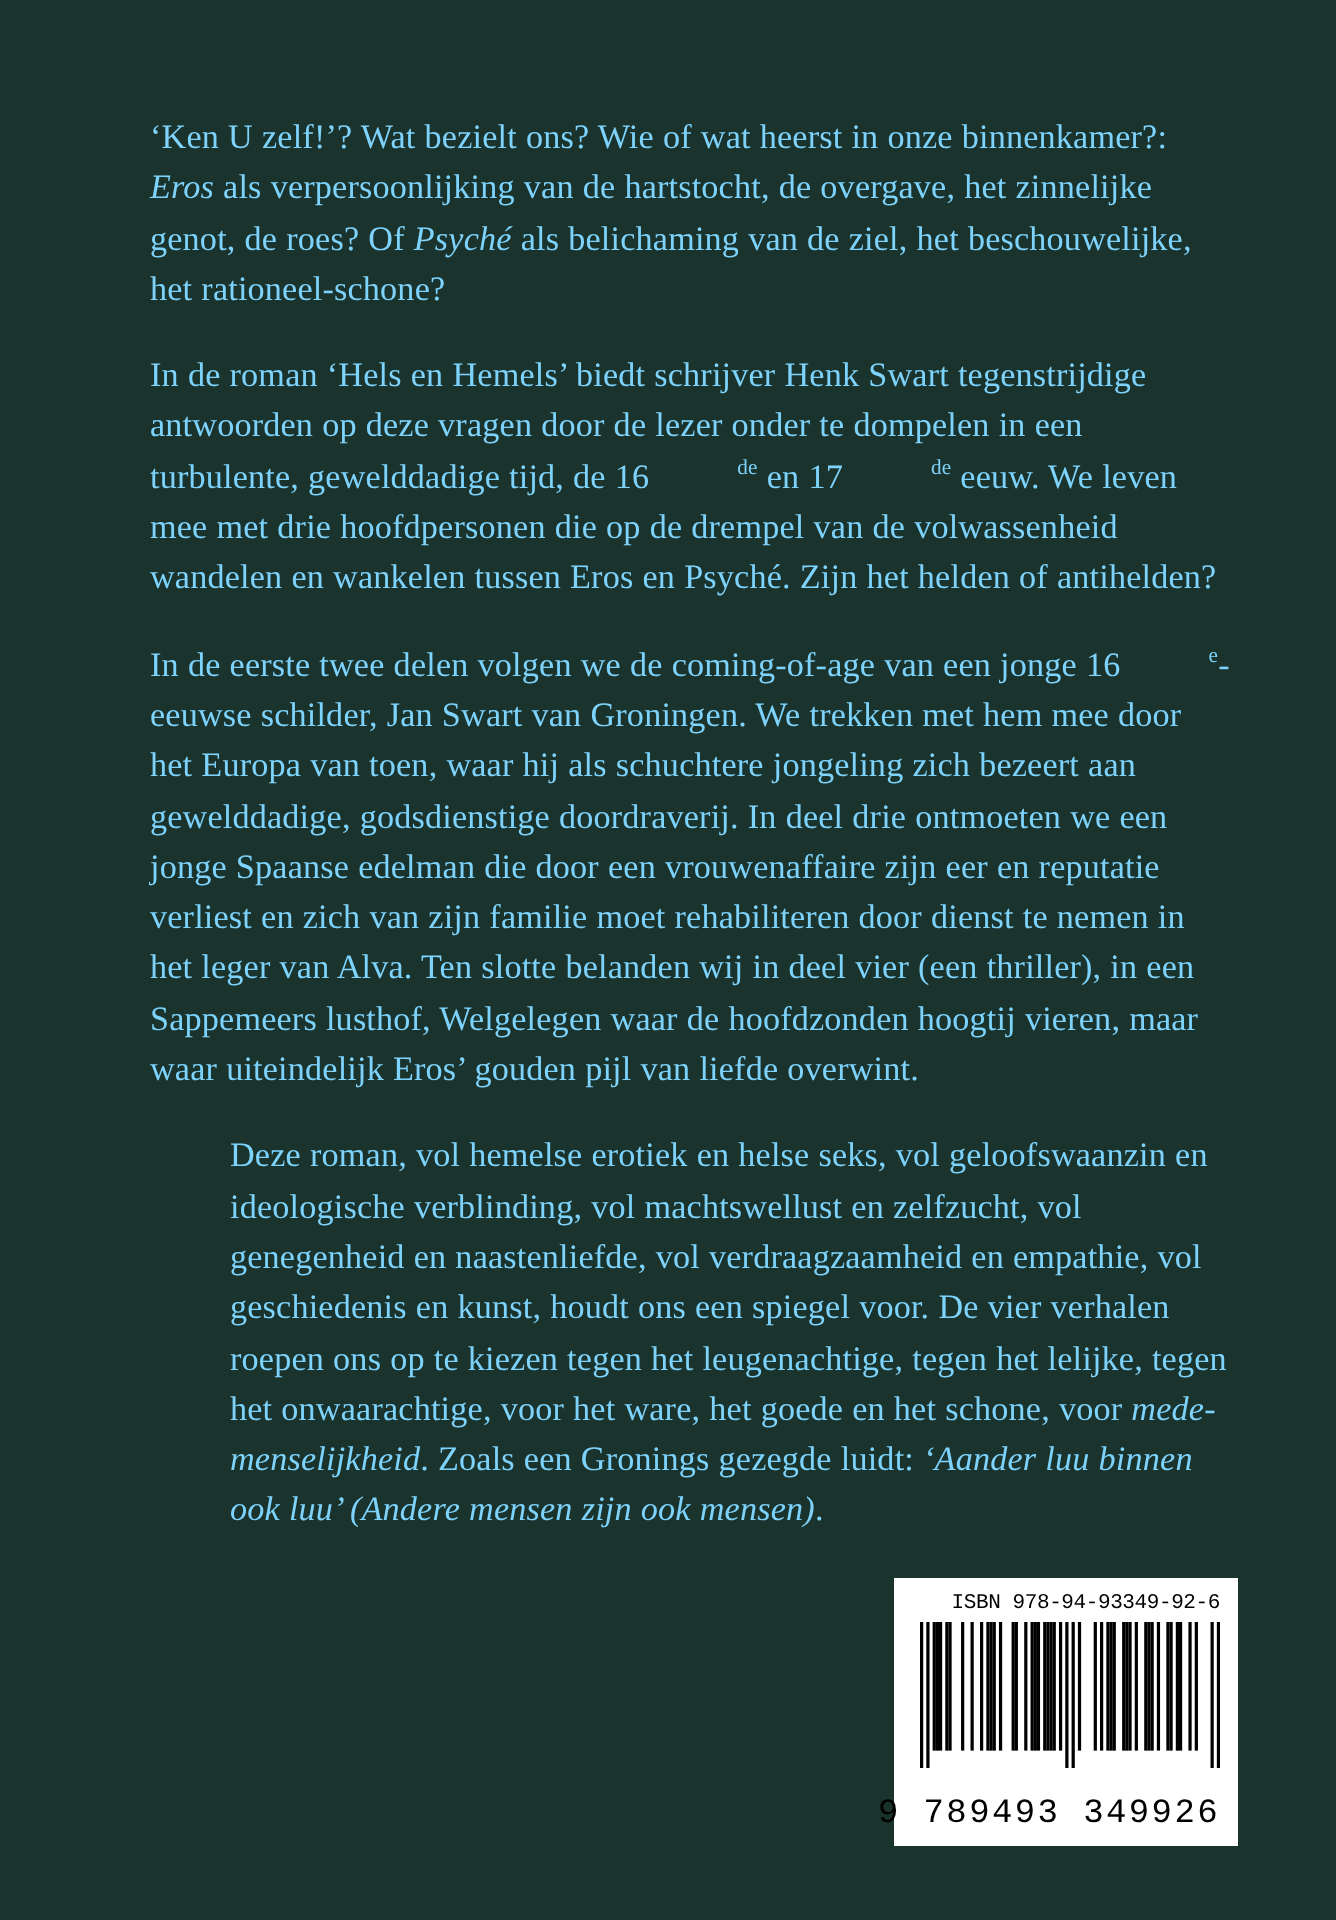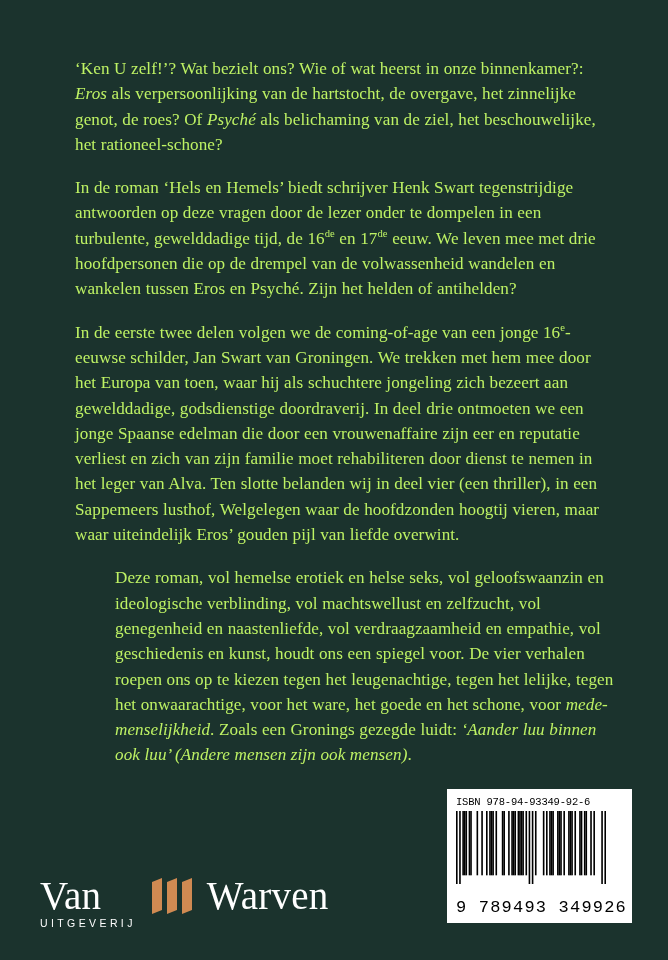--- a/index.html
+++ b/index.html
@@ -21,50 +21,51 @@
   }
 
   .blurb {
     position: absolute;
     left: 75px;
     top: 56px;
     width: 540px;
   }
 
   .para {
-    color: #bef264;
+    color: #7dd3fc;
     font-size: 17.1px;
     line-height: 25.3px;
     margin: 0 0 18px 0;
     text-align: left;
     letter-spacing: 0.005em;
     word-spacing: 0.01em;
   }
   .para:last-child { margin-bottom: 0; margin-left: 40px; }
 
   .para i, .para em { font-style: italic; }
   .para sup {
     font-size: 0.62em;
     vertical-align: super;
     line-height: 0;
+    margin-left: 44px;
   }
 
   
   .barcode-box {
     position: absolute;
     left: 447px;
     top: 789px;
-    width: 185px;
+    width: 172px;
     height: 134px;
     background: #ffffff;
     box-sizing: border-box;
     padding: 7px 9px 6px 9px;
     display: flex;
     flex-direction: column;
-    align-items: flex-start;
+    align-items: flex-end;
   }
   .isbn-text {
     font-family: "Liberation Mono", "DejaVu Sans Mono", monospace;
     font-size: 10.5px;
     color: #000;
     letter-spacing: -0.2px;
     white-space: nowrap;
     margin-bottom: 3px;
   }
   .bars {
@@ -188,26 +189,14 @@
           <rect x="129.474" y="0" width="1.611" height="74"></rect>
           <rect x="134.211" y="0" width="1.611" height="74"></rect>
           <rect x="137.368" y="0" width="1.611" height="74"></rect>
           <rect x="145.263" y="0" width="1.611" height="84"></rect>
           <rect x="148.421" y="0" width="1.611" height="84"></rect>
         </g>
     </svg>
     <div class="barcode-digits">9 789493 349926</div>
   </div>
 
-  <div class="logo">
-    <div class="logo-van-wrap">
-      <div class="logo-word">Van</div>
-      <div class="logo-sub">UITGEVERIJ</div>
-    </div>
-    <svg class="logo-mark" viewBox="0 0 58 42" aria-hidden="true">
-      <polygon points="7,6 17,2 17,34 7,38" fill="#d08a52"></polygon>
-      <polygon points="22,6 32,2 32,34 22,38" fill="#d08a52"></polygon>
-      <polygon points="37,6 47,2 47,34 37,38" fill="#d08a52"></polygon>
-    </svg>
-    <div class="logo-warven">Warven</div>
-  </div>
 
 </div>
 
 </body></html>

